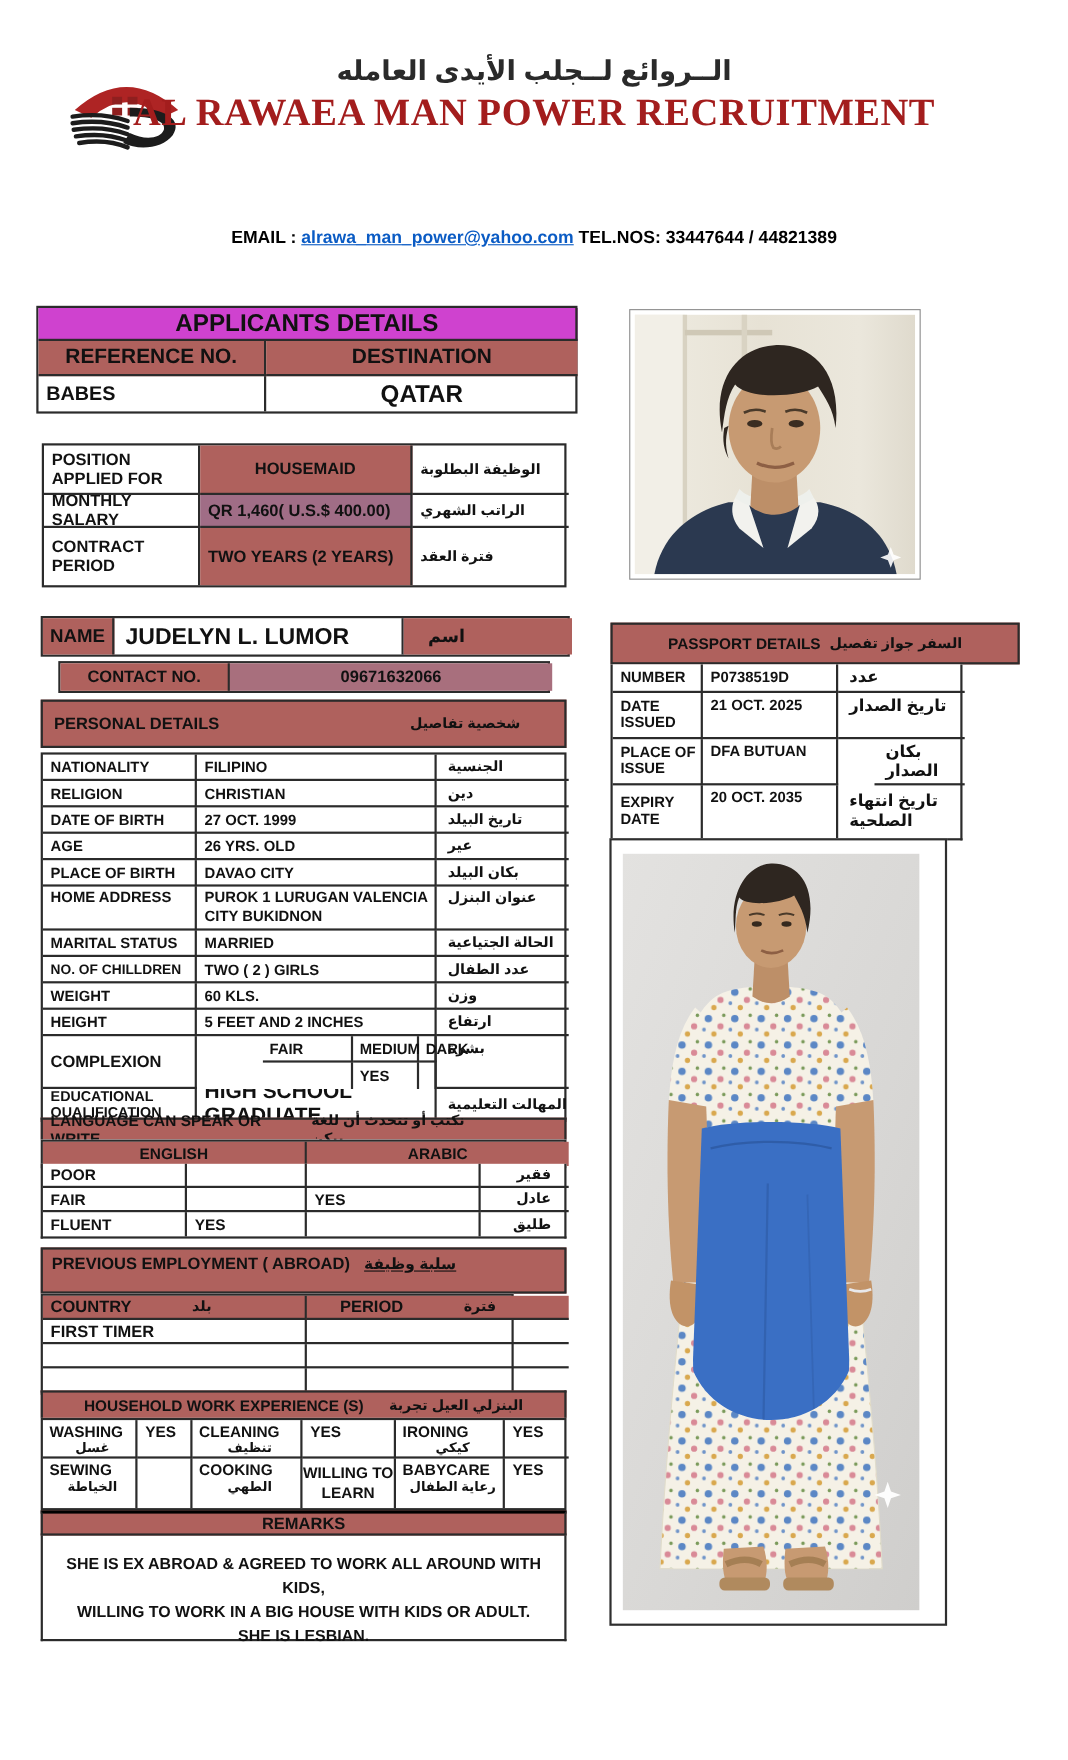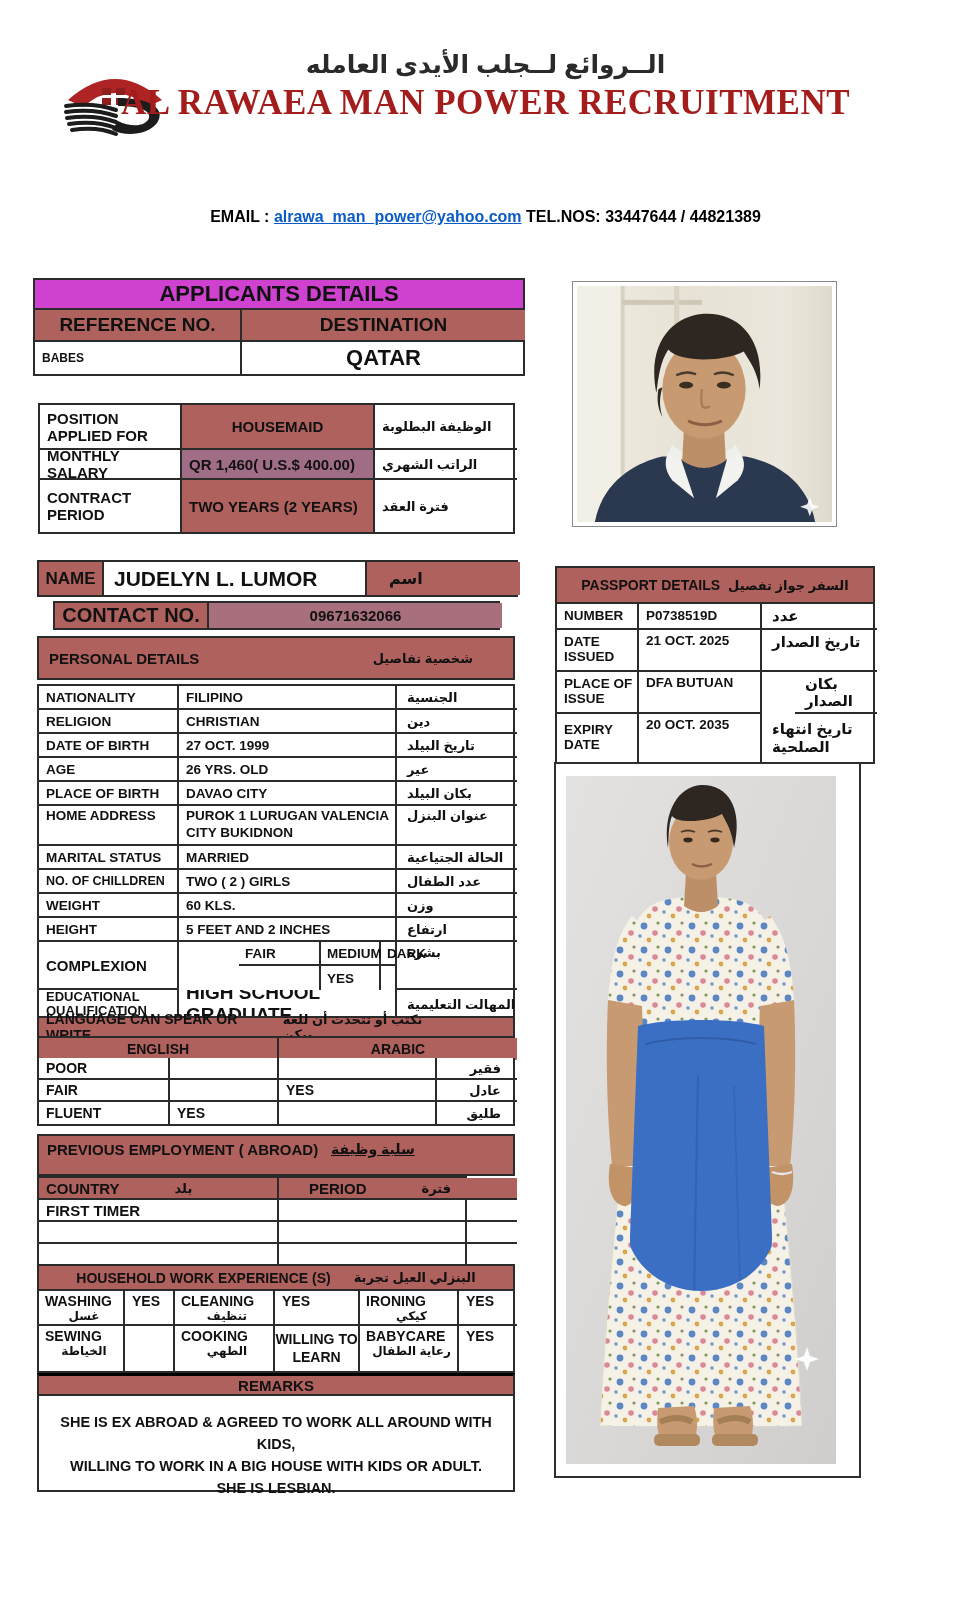--- a/index.html
+++ b/index.html
@@ -63,21 +63,21 @@
   
   #house-hdr { left:37px; top:1264px; width:478px; height:25px; border:2px solid #2b2b2b; border-bottom:none; display:flex; align-items:center; justify-content:center; gap:23px; font-size:14px; }
   #house-tbl { left:37px; top:1289px; width:478px; grid-template-columns:86px 50px 100px 85px 99px 58px; grid-template-rows:35px 45px; font-size:14px; }
   .hcell { flex-direction:column; align-items:flex-start; justify-content:flex-start; padding:2px 0 0 6px; }
   .hcell .sub { font-size:12px; align-self:center; }
   .vtop { align-items:flex-start; padding-top:2px; }
   
   #remarks-hdr { left:37px; top:1373px; width:478px; height:23px; border:2px solid #2b2b2b; border-top:3px solid #000; display:flex; align-items:center; justify-content:center; font-size:15px; }
   #remarks-box { left:37px; top:1396px; width:478px; height:96px; border:2px solid #2b2b2b; border-top:none; text-align:center; font-size:14.5px; padding-top:15px; line-height:22px; }
   
-  #passport-hdr { left:555px; top:566px; width:320px; height:38px; border:2px solid #2b2b2b; display:flex; align-items:center; justify-content:center; gap:8px; font-size:14px; }
+  #passport-hdr { left:555px; top:566px; width:372px; height:38px; border:2px solid #2b2b2b; display:flex; align-items:center; justify-content:center; gap:8px; font-size:14px; }
   #passport-tbl { left:555px; top:604px; width:320px; grid-template-columns:82px 123px 115px; grid-template-rows:26px 42px 42px 48px; border-top:none; font-size:13.5px; line-height:1.1; }
   #passport-tbl .ar { padding-left:10px; font-size:15px; }
   
   #headshot-frame { left:572px; top:281px; width:265px; height:246px; border:1px solid #8a8a8a; background:#fff; padding:4px; }
   #fullbody-frame { left:554px; top:762px; width:307px; height:716px; border:2px solid #2f2f2f; background:#fff; }
   #fullbody-photo { position:absolute; left:10px; top:12px; width:270px; height:688px; }
   .photo-svg { display:block; width:100%; height:100%; }
   #logo { left:58px; top:66px; width:114px; height:74px; }
 </style>
 </head>
@@ -107,21 +107,21 @@
     <span>EMAIL :</span>
     <a href="#" class="email-link">alrawa_man_power@yahoo.com</a>
     <span> </span>
     <span>TEL.NOS: 33447644 / 44821389</span>
   </div>
 
   <div id="applicants-tbl" class="tbl">
     <div class="tc magenta ctr cellflex title" style="font-size:22px;justify-content:center;">APPLICANTS DETAILS</div>
     <div class="tc brick ctr" style="font-size:19px;justify-content:center;">REFERENCE NO.</div>
     <div class="tc brick ctr lastc" style="font-size:19px;justify-content:center;">DESTINATION</div>
-    <div class="tc lastr padl" style="font-size:12px;">BABES</div>
+    <div class="tc lastr padl" style="font-size:18px;">BABES</div>
     <div class="tc lastr lastc" style="font-size:22px;justify-content:center;">QATAR</div>
   </div>
 
   <div id="position-tbl" class="tbl">
     <div class="tc padl">POSITION APPLIED FOR</div>
     <div class="tc brick" style="justify-content:center;">HOUSEMAID</div>
     <div class="tc lastc ar padl">الوظيفة البطلوبة</div>
     <div class="tc padl">MONTHLY SALARY</div>
     <div class="tc mauve1 padl">QR 1,460( U.S.$ 400.00)</div>
     <div class="tc lastc ar padl">الراتب  الشهري</div>
@@ -170,21 +170,21 @@
     </svg>
   </div>
 
   <div id="name-tbl" class="tbl">
     <div class="tc lastr brick" style="font-size:17px;justify-content:center;">NAME</div>
     <div class="tc lastr" style="font-size:21px;padding-left:10px;">JUDELYN L. LUMOR</div>
     <div class="tc lastr lastc brick" style="font-size:16px;padding-left:22px;">اسم</div>
   </div>
 
   <div id="contact-tbl" class="tbl">
-    <div class="tc lastr brick" style="font-size:20px;justify-content:center;text-align:center;">CONTACT NO.</div>
+    <div class="tc lastr brick" style="font-size:15px;justify-content:center;text-align:center;">CONTACT NO.</div>
     <div class="tc lastr lastc mauve2" style="font-size:15px;justify-content:center;">09671632066</div>
   </div>
 
   <div id="personal-hdr" class="abs brick">
     <span>PERSONAL  DETAILS</span>
     <span class="ar" style="padding-right:30px;">شخصية تفاصيل</span>
   </div>
 
   <div id="personal-tbl" class="tbl">
     <div class="tc padl">NATIONALITY</div>

